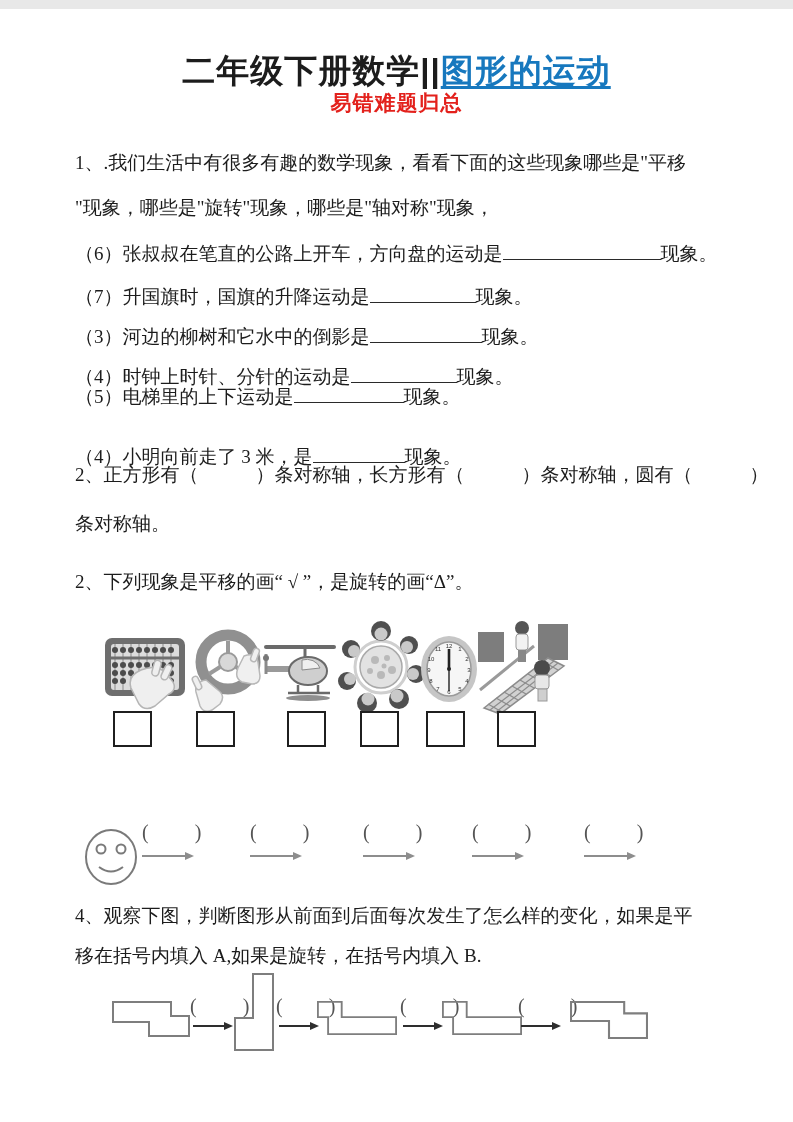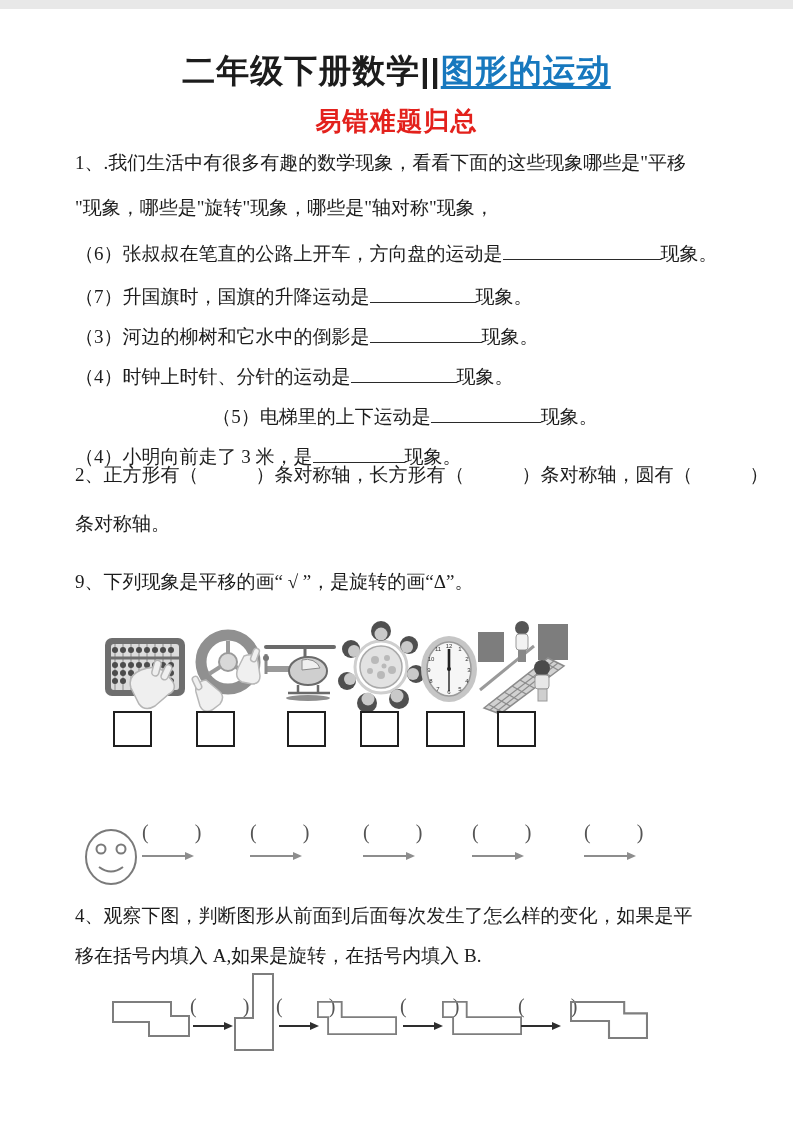--- a/index.html
+++ b/index.html
@@ -10,23 +10,23 @@
     color:#1c1c1c;
   }
   .abs{position:absolute;}
   .title{
     top:40px;left:0;width:100%;text-align:center;
     font-family:"Liberation Sans","DejaVu Sans",sans-serif;
     font-weight:bold;font-size:33px;letter-spacing:1px;white-space:nowrap;
   }
   .title .link{color:#1778be;text-decoration:underline;text-decoration-thickness:2.5px;text-underline-offset:4px;cursor:pointer;}
   .subtitle{
-    top:95px;left:0;width:100%;text-align:center;
+    top:80px;left:0;width:100%;text-align:center;
     font-family:"Liberation Sans","DejaVu Sans",sans-serif;
-    font-weight:bold;font-size:26px;color:#e3211c;letter-spacing:1px;
+    font-weight:bold;font-size:21px;color:#e3211c;letter-spacing:1px;
   }
   .bodyline{left:75px;width:660px;font-size:19px;line-height:28px;white-space:nowrap;}
   .blank{display:inline-block;border-bottom:1.6px solid #2a2a2a;height:16px;vertical-align:baseline;}
   .row{left:0;width:100%;height:100px;}
   .icon{position:absolute;}
   .cbox{position:absolute;width:35px;height:32px;border:2px solid #1f1f1f;background:#fff;}
   .paren{position:absolute;font-size:20px;color:#555;letter-spacing:2px;white-space:nowrap;}
   .arrow{position:absolute;}
   .shape{position:absolute;}
 </style>
@@ -48,31 +48,31 @@
   </div>
   <div class="abs bodyline" style="top:274px;">
     <span>（7）升国旗时，国旗的升降运动是</span><span class="blank" style="width:106px;"></span><span>现象。</span>
   </div>
   <div class="abs bodyline" style="top:314px;">
     <span>（3）河边的柳树和它水中的倒影是</span><span class="blank" style="width:112px;"></span><span>现象。</span>
   </div>
   <div class="abs bodyline" style="top:354px;">
     <span>（4）时钟上时针、分针的运动是</span><span class="blank" style="width:106px;"></span><span>现象。</span>
   </div>
-  <div class="abs bodyline" style="top:394px;text-align:center;">
+  <div class="abs bodyline" style="top:374px;">
     <span>（5）电梯里的上下运动是</span><span class="blank" style="width:110px;"></span><span>现象。</span>
   </div>
   <div class="abs bodyline" style="top:434px;">
     <span>（4）小明向前走了 3 米，是</span><span class="blank" style="width:92px;"></span><span>现象。</span>
   </div>
 
   <div class="abs bodyline" style="top:452px;">2、正方形有（　　　）条对称轴，长方形有（　　　）条对称轴，圆有（　　　）</div>
   <div class="abs bodyline" style="top:502px;font-family:Liberation Mono, monospace;">条对称轴。</div>
 
-  <div class="abs bodyline" style="top:559px;">9、下列现象是平移的画“ √ ”，是旋转的画“Δ”。</div>
+  <div class="abs bodyline" style="top:559px;">2、下列现象是平移的画“ √ ”，是旋转的画“Δ”。</div>
 
   <div class="abs row" style="top:605px;height:100px;">
 
     <svg class="icon" style="left:103px;top:22px;" width="84" height="74" viewBox="0 0 84 74">
       <rect x="2" y="2" width="80" height="58" rx="7" fill="#6e6e6e"></rect>
       <rect x="8" y="8" width="68" height="46" rx="3" fill="#dcdcdc"></rect>
       <g stroke="#8a8a8a" stroke-width="1">
         <line x1="12" y1="8" x2="12" y2="54"></line>
           <line x1="20" y1="8" x2="20" y2="54"></line>
           <line x1="28" y1="8" x2="28" y2="54"></line>

